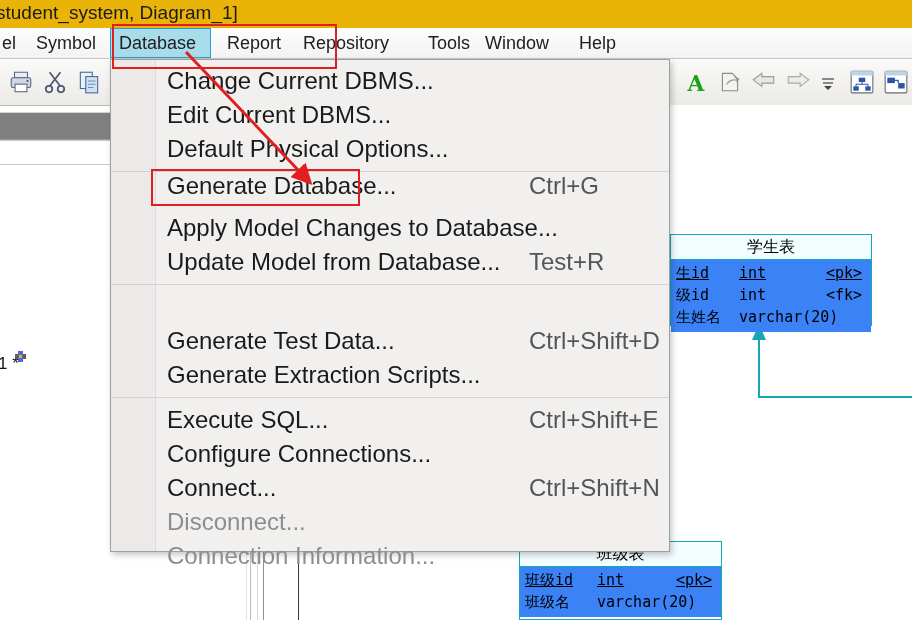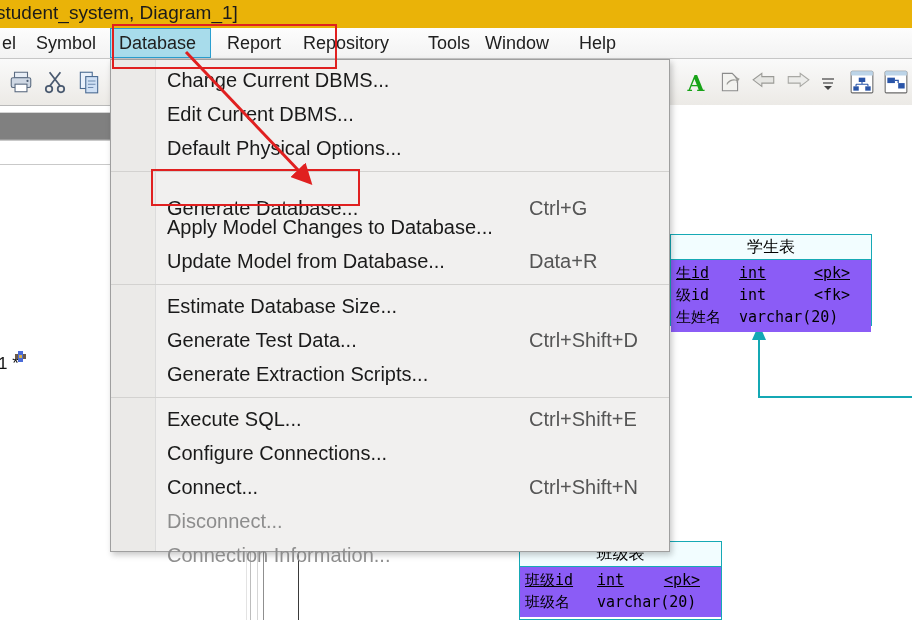--- a/index.html
+++ b/index.html
@@ -80,21 +80,21 @@
   .vline{position:absolute;width:1px;background:#cfcfcf;}
 
   
   .er-table{position:absolute;box-sizing:border-box;border:1px solid #16a9b5;}
   .er-head{
     height:24px;line-height:24px;text-align:center;
     background:#f2fdff;border-bottom:1px solid #16a9b5;
     font-size:16px;color:#000;
     font-family:"DejaVu Sans", sans-serif;
   }
-  .er-body{background:#8b5cf6;padding:2px 16px 4px 0;}
+  .er-body{background:#3b82f6;padding:2px 4px 4px 0;}
   .er-row{
     height:22px;line-height:22px;font-size:15px;color:#000;position:relative;
     font-family:"DejaVu Sans Mono", monospace;white-space:nowrap;
   }
   .er-c1{position:absolute;left:5px;}
   .er-c2{position:absolute;}
   .er-c3{position:absolute;right:5px;}
   .u{text-decoration:underline;}
 
   
@@ -109,21 +109,21 @@
     border:1px solid #9f9f9f;
     box-sizing:border-box;
     box-shadow:2px 3px 6px rgba(0,0,0,0.22);
   }
   #dd-gutter{
     position:absolute;left:0;top:0;width:44px;height:100%;
     background:#ebeae8;border-right:1px solid #dcdcdc;
   }
   .dd-item{
     position:absolute;left:44px;width:462px;height:33px;line-height:33px;
-    font-size:20px;color:#1a1a1a;white-space:nowrap;text-decoration:underline;
+    font-size:24px;color:#1a1a1a;white-space:nowrap;text-decoration:underline;
   }
   .dd-item .lbl{position:absolute;left:12px;}
   .dd-item .acc{position:absolute;left:374px;color:#555;}
   .dd-item.disabled .lbl{color:#8d8d8d;}
   .dd-sep{position:absolute;left:0;width:558px;height:1px;background:#d3d2d0;}
 
   
   .ann-box{position:absolute;border:2px solid #e02020;box-sizing:border-box;background:transparent;}
   #ann-arrow{position:absolute;left:0;top:0;width:912px;height:620px;pointer-events:none;}
 </style>
@@ -265,35 +265,32 @@
 <div class="dd-item" style="top: 4px;">
       <span class="lbl">Change Current DBMS...</span>
     </div>
     <div class="dd-item" style="top: 38px;">
       <span class="lbl">Edit Current DBMS...</span>
     </div>
     <div class="dd-item" style="top: 72px;">
       <span class="lbl">Default Physical Options...</span>
     </div>
     <div class="dd-sep" style="top: 111px;"></div>
-    <div class="dd-item" style="top: 132px;">
+    <div class="dd-item" style="top: 109px;">
       <span class="lbl">Generate Database...</span>
       <span class="acc">Ctrl+G</span>
     </div>
     <div class="dd-item" style="top: 151px;">
       <span class="lbl">Apply Model Changes to Database...</span>
     </div>
     <div class="dd-item" style="top: 185px;">
       <span class="lbl">Update Model from Database...</span>
-      <span class="acc">Data+R</span>
+      <span class="acc">Test+R</span>
     </div>
     <div class="dd-sep" style="top: 224px;"></div>
-    <div class="dd-item" style="top: 230px;">
-      <span class="lbl">Estimate Database Size...</span>
-    </div>
     <div class="dd-item" style="top: 264px;">
       <span class="lbl">Generate Test Data...</span>
       <span class="acc">Ctrl+Shift+D</span>
     </div>
     <div class="dd-item" style="top: 298px;">
       <span class="lbl">Generate Extraction Scripts...</span>
     </div>
     <div class="dd-sep" style="top: 337px;"></div>
     <div class="dd-item" style="top: 343px;">
       <span class="lbl">Execute SQL...</span>

